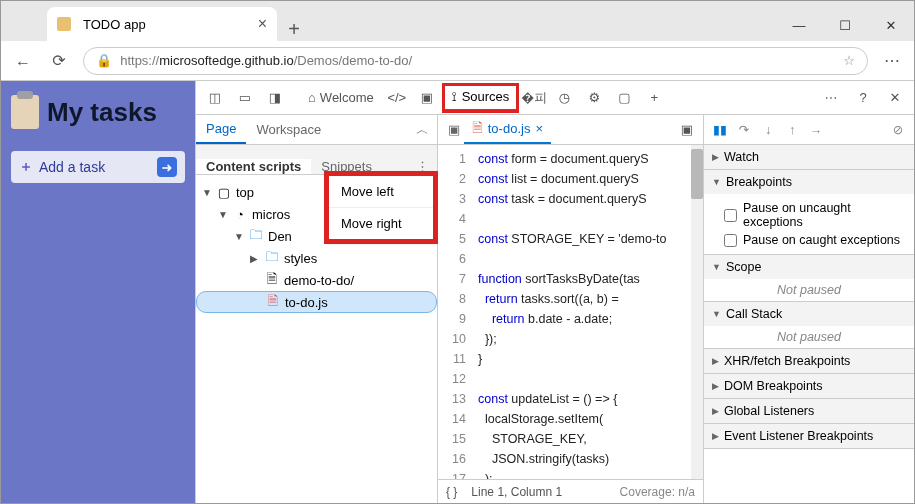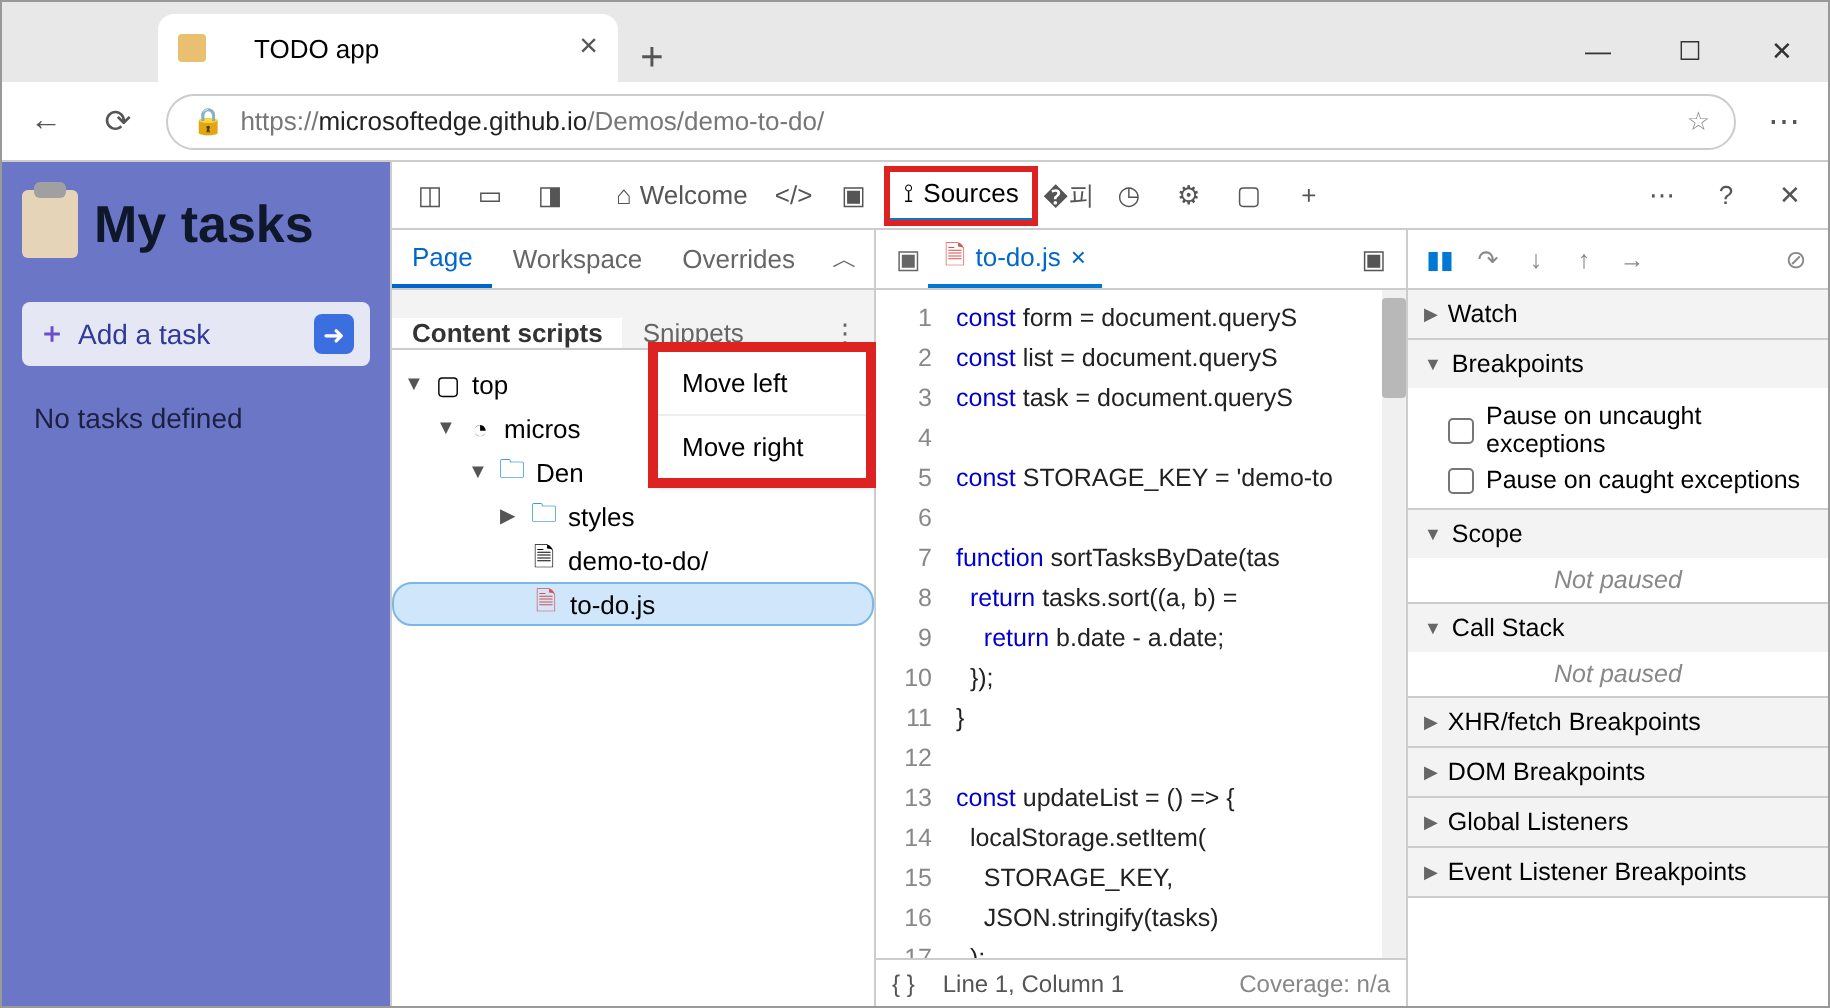--- a/index.html
+++ b/index.html
@@ -1,20 +1,20 @@
 <!DOCTYPE html>
 <html><head>
 <meta charset="utf-8">
 <style>
   * { box-sizing: border-box; margin: 0; padding: 0; font-family: "Segoe UI", Arial, sans-serif; }
   body { width: 915px; height: 504px; background: #f3f3f3; border: 1px solid #999; overflow: hidden; position: relative; }
 
   
   .titlebar { height: 40px; background: #e8e8e8; display: flex; align-items: flex-end; }
-  .tab { margin-left: 78px; background: #fff; border-radius: 8px 8px 0 0; height: 34px; width: 230px; display: flex; align-items: center; padding: 0 10px; gap: 24px; font-size: 13px; }
+  .tab { margin-left: 46px; background: #fff; border-radius: 8px 8px 0 0; height: 34px; width: 230px; display: flex; align-items: center; padding: 0 10px; gap: 12px; font-size: 13px; }
   .tab .favicon { width: 14px; height: 14px; background: #e8c070; border-radius: 2px; }
   .tab .close { margin-left: auto; font-size: 16px; color: #555; }
   .newtab { width: 34px; text-align: center; font-size: 20px; color: #555; }
   .wincontrols { margin-left: auto; display: flex; }
   .wincontrols div { width: 46px; height: 32px; display: flex; align-items: center; justify-content: center; font-size: 13px; color: #333; }
 
   
   .urlbar { height: 40px; background: #fff; border-bottom: 1px solid #ccc; display: flex; align-items: center; padding: 0 10px; gap: 12px; }
   .urlbar .iconbtn { width: 24px; text-align: center; color: #555; font-size: 16px; }
   .urlfield { flex: 1; border: 1px solid #ccc; border-radius: 14px; height: 28px; display: flex; align-items: center; padding: 0 12px; gap: 8px; font-size: 13px; color: #777; }
@@ -128,21 +128,20 @@
   <div class="page">
     <div class="hdr">
       <div class="clip"></div>
       <div class="title">My tasks</div>
     </div>
     <div class="addbtn">
       <span style="color:#6b4fc7;font-weight:bold">＋</span>
       <span>Add a task</span>
       <span class="arrow">➜</span>
     </div>
-    <div class="empty">No tasks defined</div>
   </div>
 
   <div class="devtools">
     <div class="dt-toolbar">
       <span class="ico">◫</span>
       <span class="ico">▭</span>
       <span class="ico">◨</span>
       <span style="width:6px"></span>
       <span class="welcome">
           <span>⌂</span>
@@ -165,21 +164,20 @@
         <span class="ico">✕</span>
       </div>
     </div>
 
     <div class="dt-body">
 
       <div class="nav">
         <div class="nav-tabs">
           <div class="t active">Page</div>
           <div class="t">Workspace</div>
-          <div class="t">Overrides</div>
           <div class="chev">︿</div>
         </div>
         <div class="nav-sub">
           <div class="t active">Content scripts</div>
           <div class="t">Snippets</div>
           <div class="dots">⋮</div>
         </div>
         <div class="tree">
           <div class="row" style="padding-left:6px">
               <span class="caret">▼</span>

